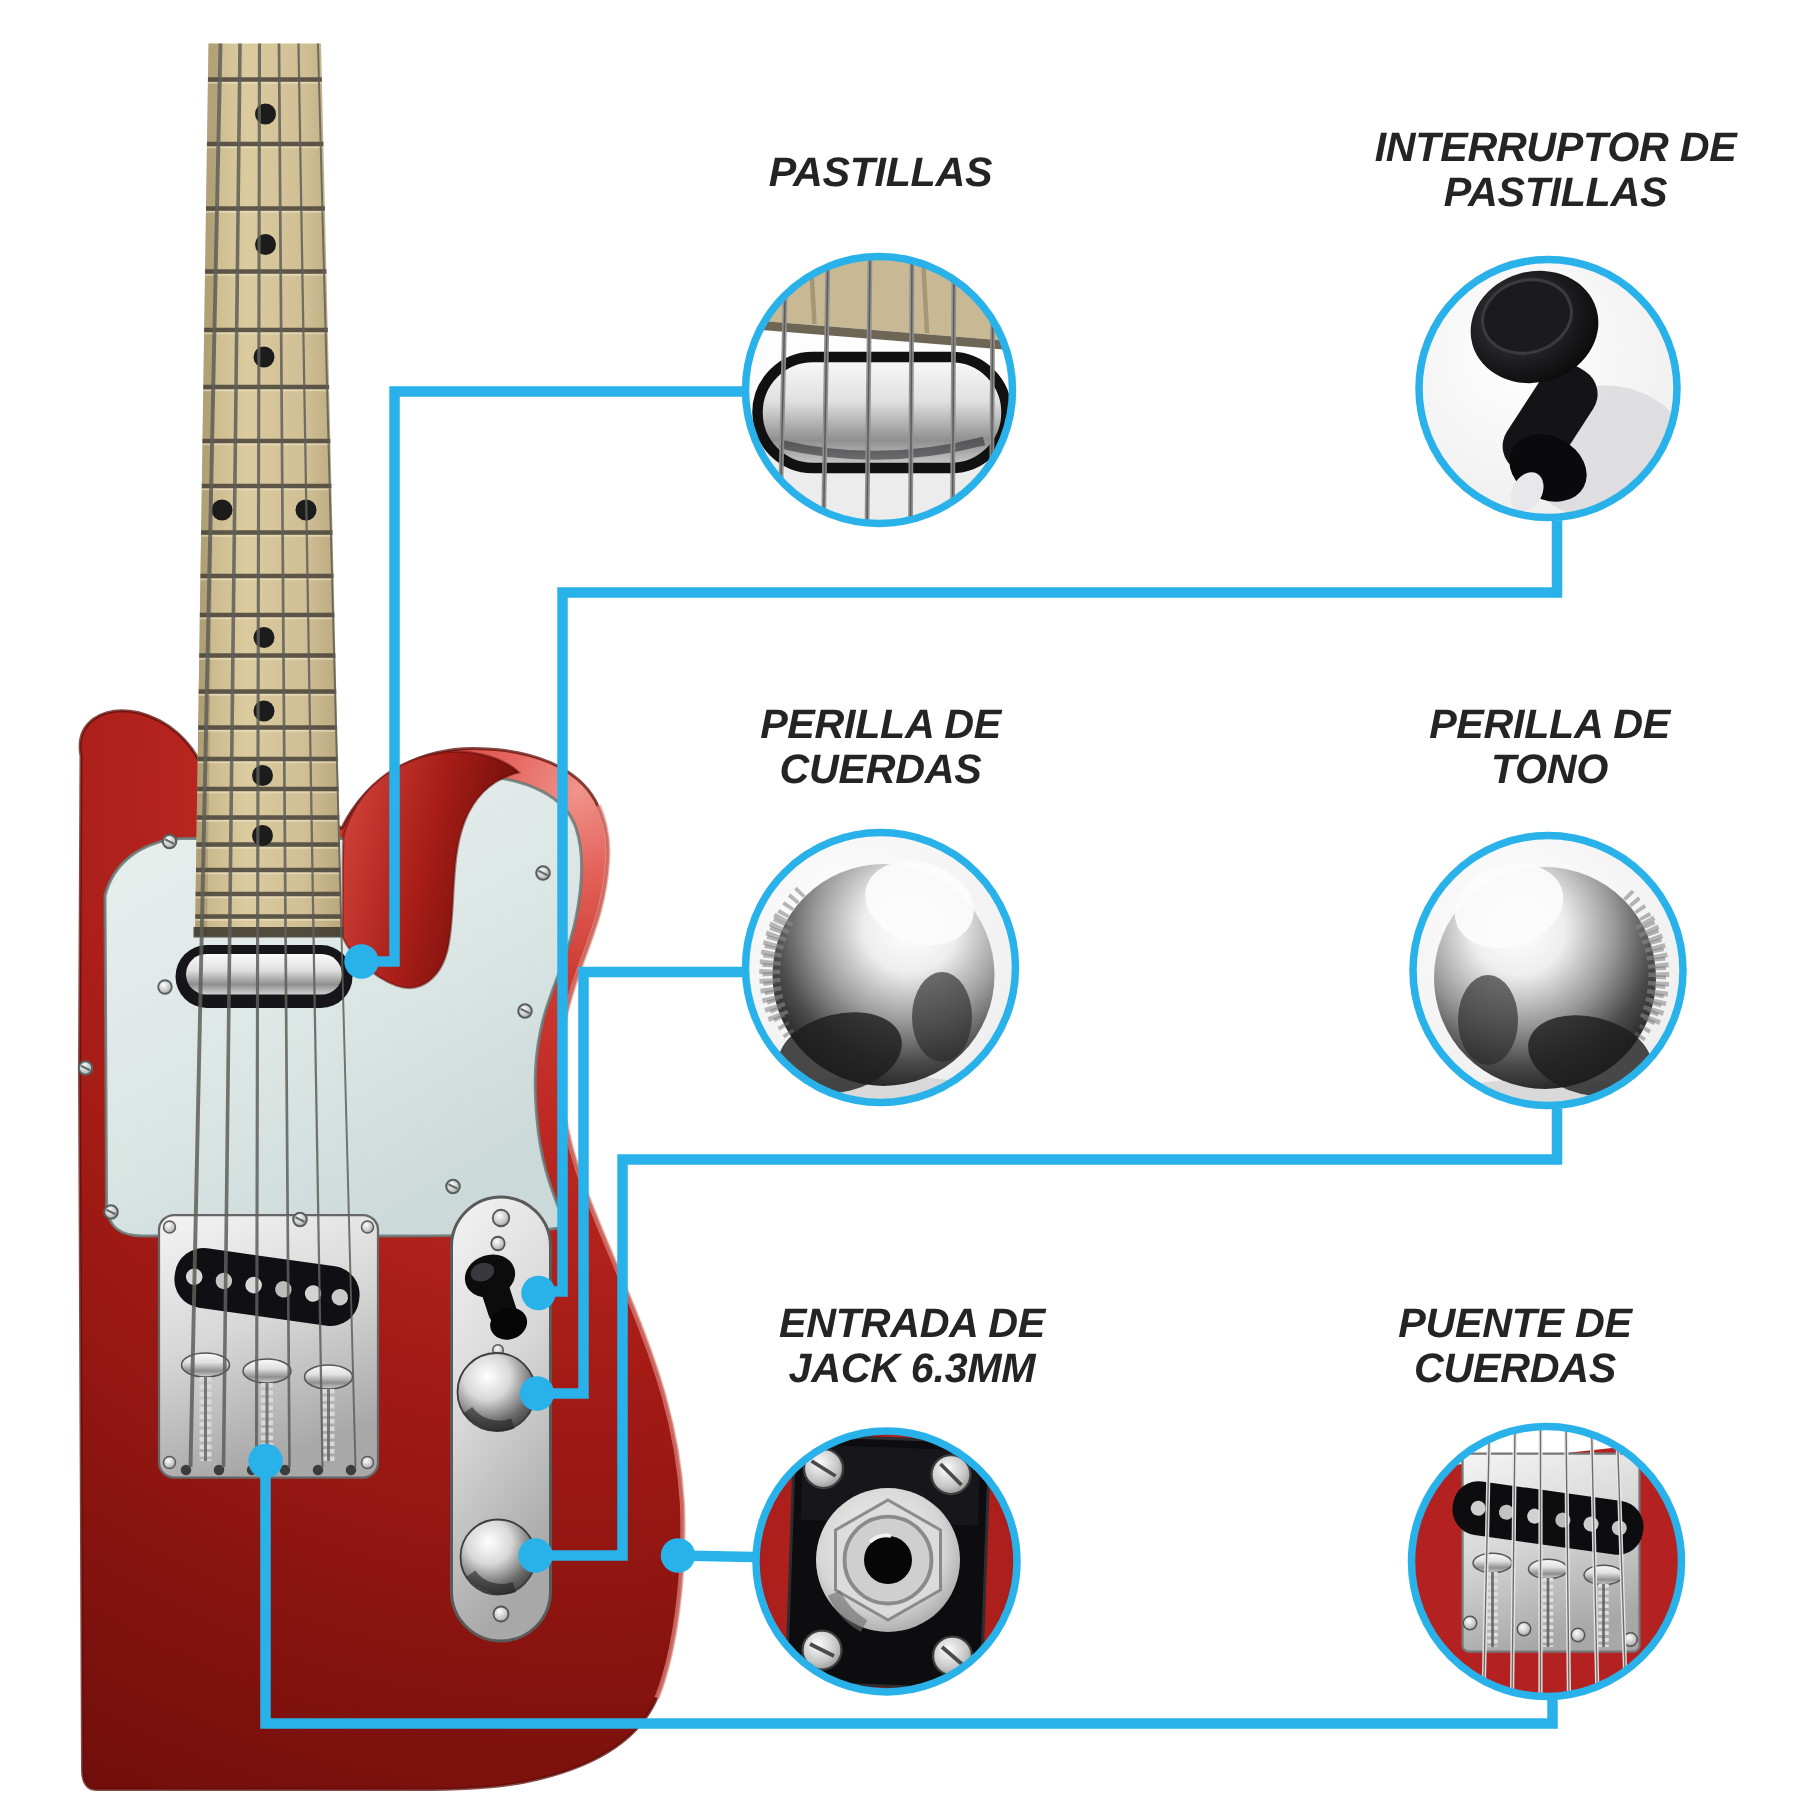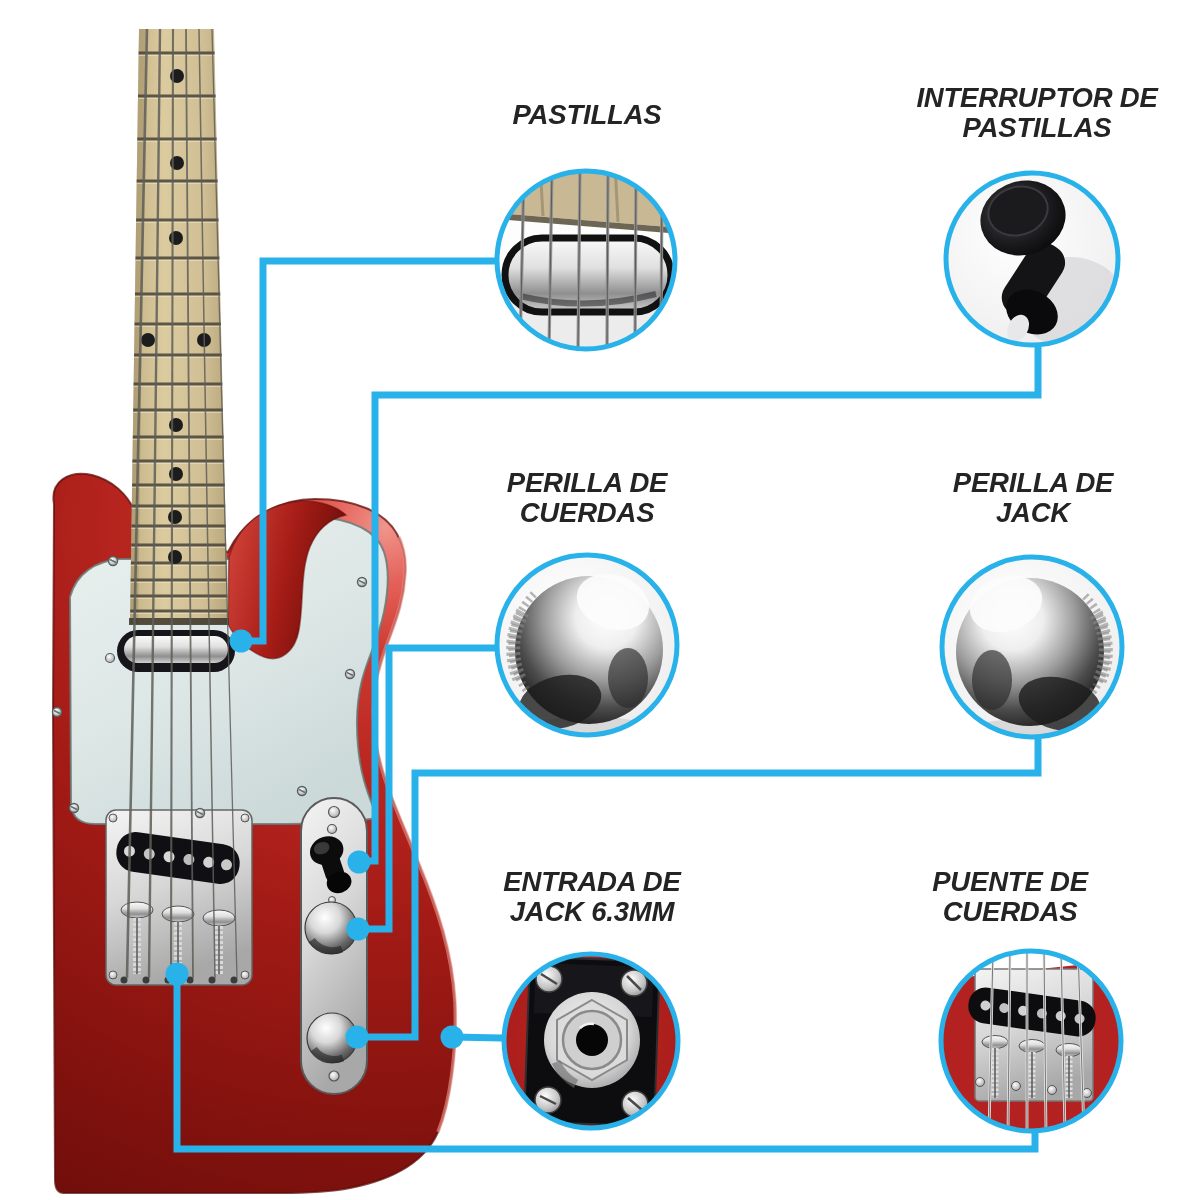--- a/index.html
+++ b/index.html
@@ -457,23 +457,23 @@
 <div class="callout-label" style="left:1037px;top:71px">
   <span>INTERRUPTOR DE</span>
   <span>PASTILLAS</span>
 </div>
 <div class="callout-label" style="left:587px;top:456px">
   <span>PERILLA DE</span>
   <span>CUERDAS</span>
 </div>
 <div class="callout-label" style="left:1033px;top:456px">
   <span>PERILLA DE</span>
-  <span>JACK</span>
-</div>
-<div class="callout-label" style="left:592px;top:855px">
+  <span>TONO</span>
+</div>
+<div class="callout-label" style="left:608px;top:855px">
   <span>ENTRADA DE</span>
   <span>JACK 6.3MM</span>
 </div>
 <div class="callout-label" style="left:1010px;top:855px">
   <span>PUENTE DE</span>
   <span>CUERDAS</span>
 </div>
 
 </div>
 

